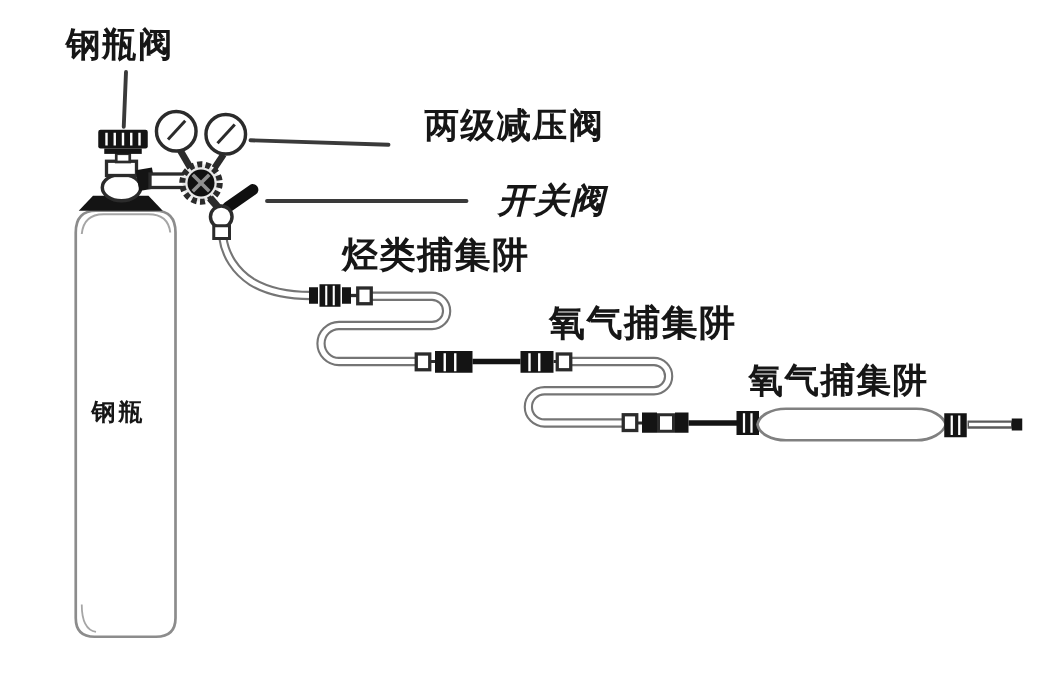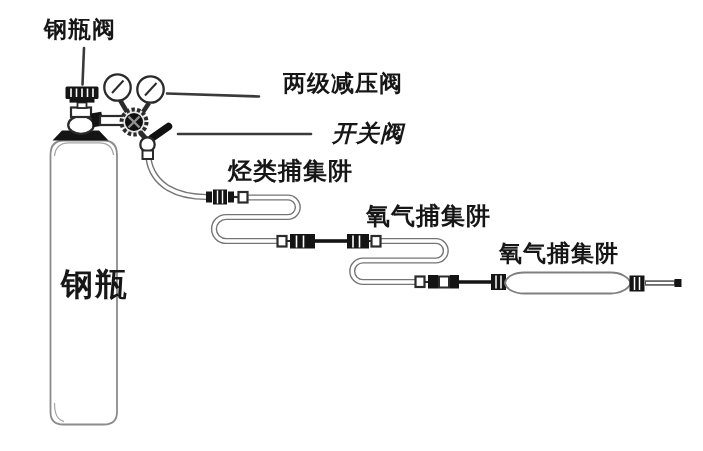--- a/index.html
+++ b/index.html
@@ -18,21 +18,21 @@
     white-space:nowrap;
     letter-spacing:1px;
     line-height:1;
   }
   .lbl-cylinder-valve{left:44px;top:18px;font-size:23px;}
   .lbl-regulator{left:283px;top:72px;font-size:23px;}
   .lbl-switch-valve{left:332px;top:122px;font-size:23px;font-style:italic;}
   .lbl-moisture{left:228px;top:159px;font-size:24px;}
   .lbl-hydrocarbon{left:366px;top:204px;font-size:24px;}
   .lbl-oxygen{left:499px;top:242px;font-size:23px;}
-  .lbl-cylinder{left:61px;top:268px;font-size:32px;letter-spacing:2px;}
+  .lbl-cylinder{left:61px;top:268px;font-size:16px;letter-spacing:2px;}
 </style>
 </head>
 <body>
 
 <div id="canvas">
 
   <svg id="art" width="703" height="451" viewBox="0 0 703 451">
 
     <g>
       <path d="M 50.5,155 Q 50.5,140.5 64,140.5 L 103.5,140.5 Q 117,140.5 117,155 L 117,412 Q 117,424.5 104,424.5 L 63,424.5 Q 50.5,424.5 50.5,412 Z" fill="#ffffff" stroke="#8c8c8c" stroke-width="1.8"></path>

